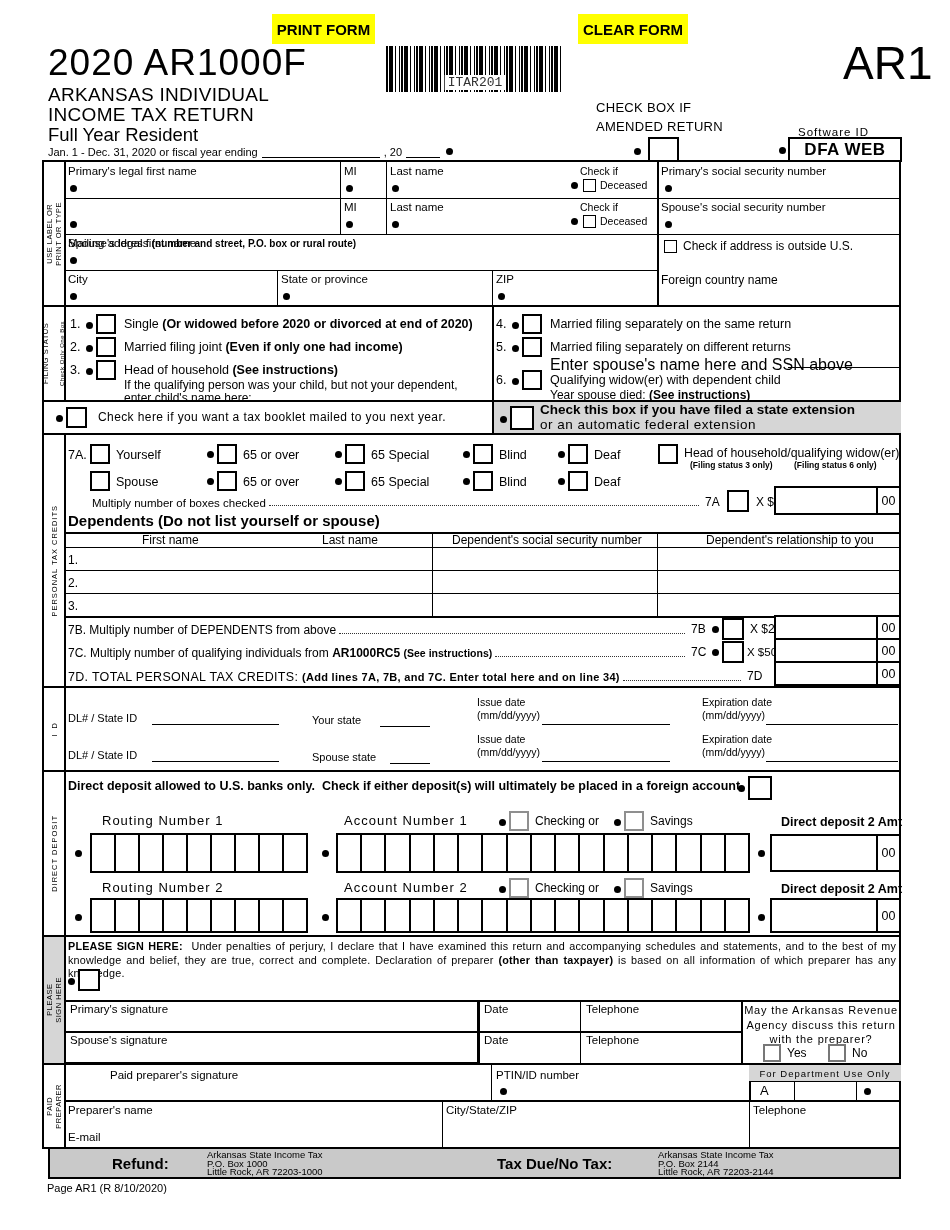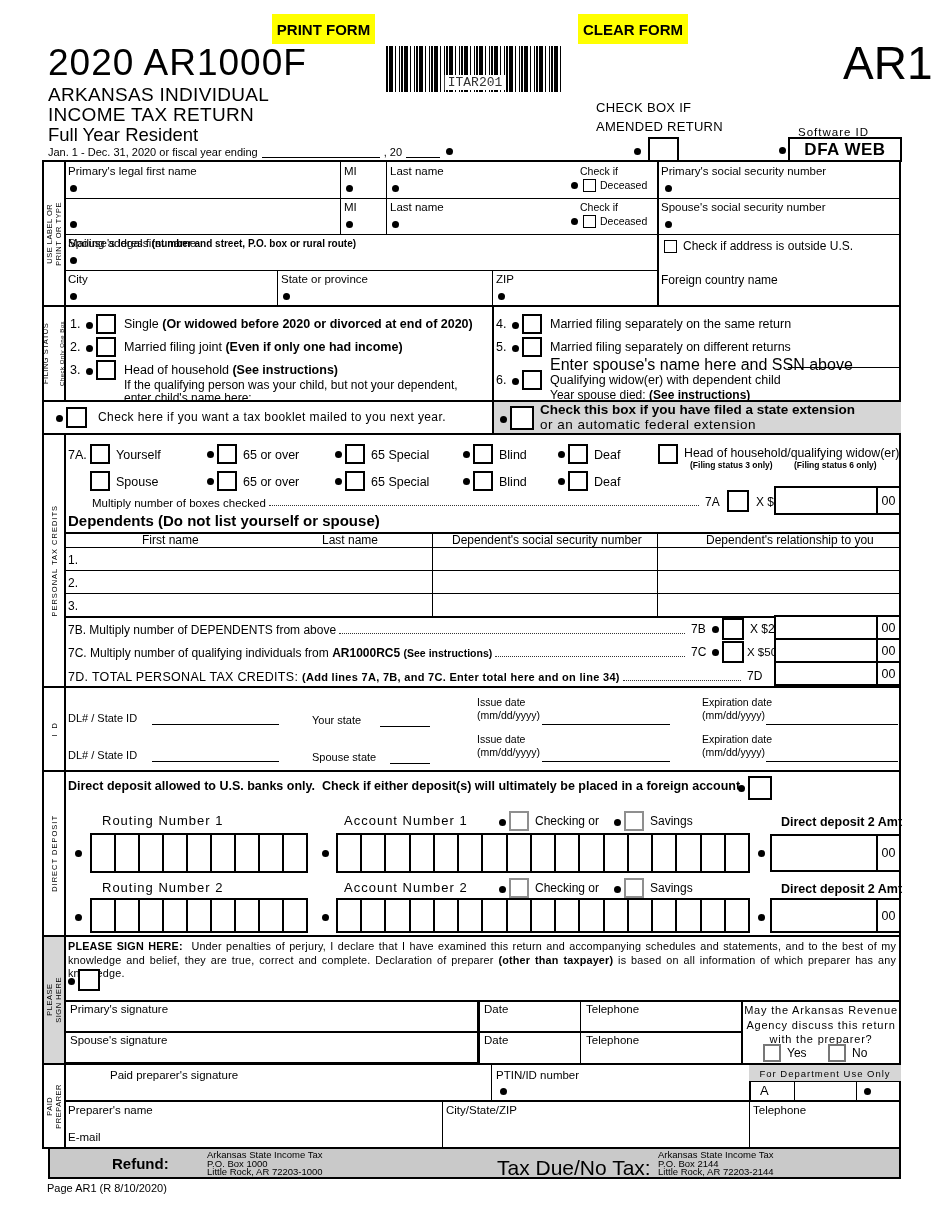--- a/index.html
+++ b/index.html
@@ -530,21 +530,21 @@
     <div class="abs" style="left:400px;top:37px;width:303px;height:44px;"></div>
     <span class="lbl" style="left:709px;top:39px;">Telephone</span>
     <div class="abs" style="left:707px;top:37px;width:148px;height:44px;"></div>
   </div>
 
   <div class="abs" style="left:48px;top:1147px;width:853px;height:32px;background:#c9c9c9;border:2px solid #000;box-sizing:border-box;">
     <span class="lbl" style="left:62px;top:7px;font-size:15px;font-weight:bold;">Refund:</span>
     <div class="abs" style="left:157px;top:2px;font-size:9.5px;line-height:8.7px;white-space:pre-line;">Arkansas State Income Tax
 P.O. Box 1000
 Little Rock, AR 72203-1000</div>
-    <span class="lbl" style="left:447px;top:7px;font-size:21px;font-weight:normal;text-align:center;">Tax Due/No Tax:</span>
+    <span class="lbl" style="left:447px;top:7px;font-size:15px;font-weight:bold;text-align:center;">Tax Due/No Tax:</span>
     <div class="abs" style="left:608px;top:2px;font-size:9.5px;line-height:8.7px;white-space:pre-line;">Arkansas State Income Tax
 P.O. Box 2144
 Little Rock, AR 72203-2144</div>
   </div>
 
   <span class="abs" style="left:47px;top:1182px;font-size:11px;">Page AR1 (R 8/10/2020)</span>
 
 </div>
 
 </body></html>

